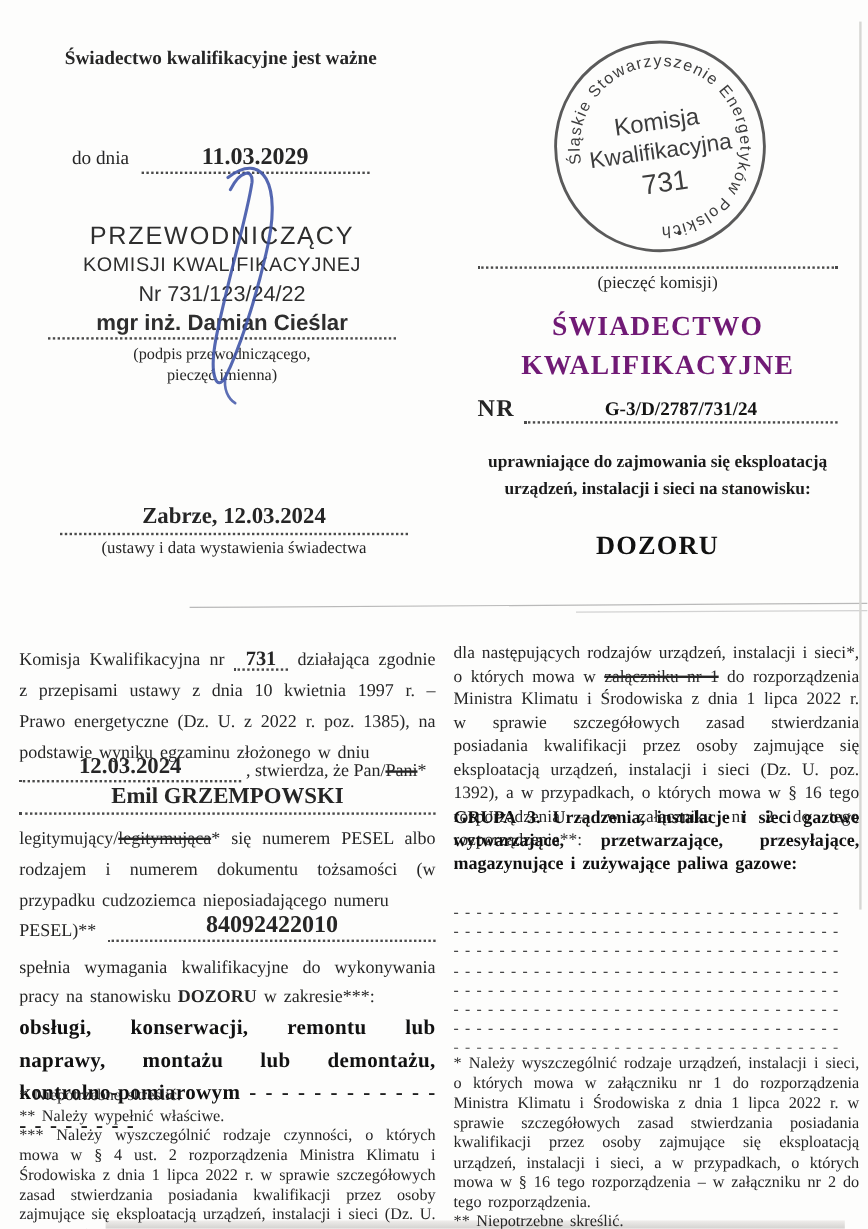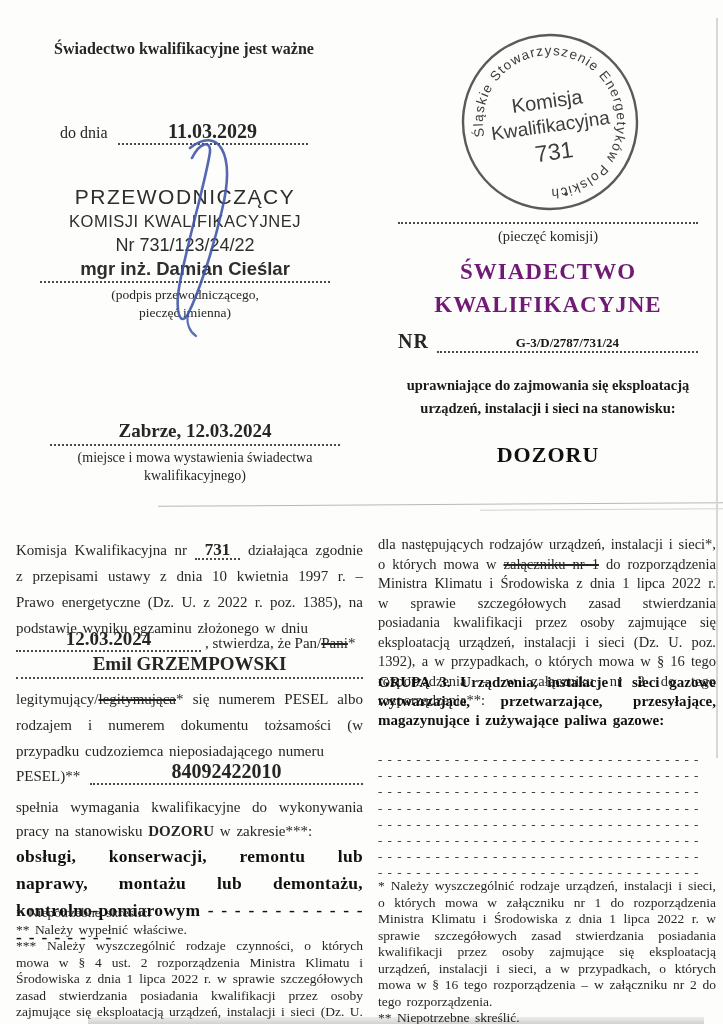--- a/index.html
+++ b/index.html
@@ -42,21 +42,21 @@
   .issue-date { font-size:19px; padding-bottom:2px; border-bottom:2px dotted #4a4a4a; }
   .issue-cap { font-size:14px; line-height:1.25; margin-top:3px; }
 
   
   .stamp { left:436px; top:8px; width:228px; height:228px; }
   .stamp-capline { left:398px; top:222px; width:300px; }
   .stamp-cap { left:398px; top:228px; width:300px; font-size:14.5px; }
   .tr-title { left:390px; top:255px; width:316px; font-size:23px; letter-spacing:1px; line-height:1.45; color:#701a75; }
   .tr-nr { left:398px; top:330px; width:300px; display:flex; align-items:flex-end; }
   .tr-nr-label { font-size:20px; font-weight:bold; letter-spacing:1px; }
-  .tr-nr .dotfill { flex:1; margin-left:8px; font-size:13px; color:#141414; }
+  .tr-nr .dotfill { flex:1; margin-left:8px; font-size:16px; color:#141414; }
   .tr-entitle { left:384px; top:374px; width:328px; font-size:14.5px; line-height:1.6; color:#1a1a1a; }
   .tr-pos { left:384px; top:442px; width:328px; font-size:22px; letter-spacing:1px; color:#111; }
 
   
   .bl { left:16px; width:347px; font-size:15px; }
   .bl-p1 { top:537px; line-height:26px; }
   .bl-p1 .dotfill { font-size:17px; padding:0 10px; line-height:1; }
   .bl-dateline { top:628px; display:flex; align-items:flex-end; }
   .bl-dateline .dotfill { width:185px; font-size:19px; }
   .bl-dateline .after { margin-left:4px; font-size:15px; }
@@ -100,22 +100,21 @@
 </div>
 
 <svg class="abs" style="left:148px;top:118px;" width="110" height="220" viewBox="0 0 110 220">
   <path d="M42 30 C70 8, 88 34, 74 92 C64 136, 50 176, 40 196 C33 209, 26 196, 32 164 C41 118, 58 62, 62 34 C63 22, 52 24, 44 40" fill="none" stroke="#4156a8" stroke-width="2.6" stroke-linecap="round" opacity="0.9"></path>
   <path d="M40 196 C38 206, 42 214, 48 218" fill="none" stroke="#4156a8" stroke-width="2.2" stroke-linecap="round" opacity="0.85"></path>
 </svg>
 
 <div class="abs issue ctr">
   <div class="issue-date b">Zabrze, 12.03.2024</div>
   <div class="issue-cap">
-    <div>(miejsce i mowa wystawienia świadectwa</div>
-    <div>kwalifikacyjnego)</div>
+    <div>(ustawy i data wystawienia świadectwa</div>
   </div>
 </div>
 
 <svg class="abs stamp" viewBox="0 0 228 228">
   <g transform="rotate(-14 114 114)">
     <circle cx="114" cy="114" r="87" fill="none" stroke="#3d3d3d" stroke-width="2.4" opacity="0.85"></circle>
     <defs>
       <path id="rimPath" d="M 114,114 m -67,0 a 67,67 0 1,1 134,0 a 67,67 0 1,1 -134,0"></path>
     </defs>
     <text font-size="13.5" letter-spacing="1.2" fill="#3d3d3d">

